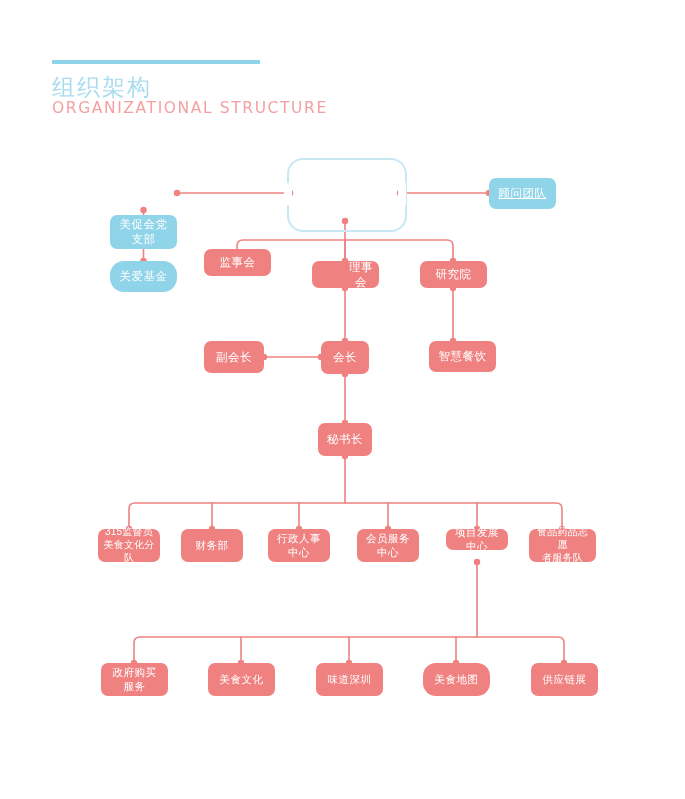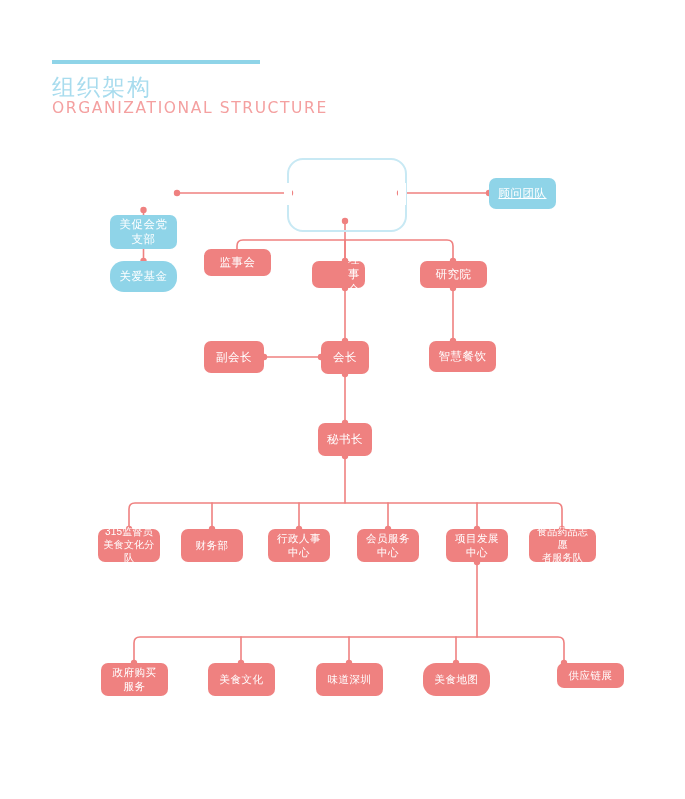--- a/index.html
+++ b/index.html
@@ -206,21 +206,21 @@
   </div>
 
   <div class="node blue size-md" style="left:110px; top:261px; width:67px; height:31px;border-radius:14px;">
     <span class="label">关爱基金</span>
   </div>
 
   <div class="node red size-md" style="left:204px; top:249px; width:67px; height:27px;">
     <span class="label">监事会</span>
   </div>
 
-  <div class="node red size-md" style="left:312px; top:261px; width:53px; height:27px;padding-left:31px;">
+  <div class="node red size-md" style="left:312px; top:261px; width:67px; height:27px;padding-left:31px;">
     <span class="label">理事会</span>
   </div>
 
   <div class="node red size-md" style="left:420px; top:261px; width:67px; height:27px;">
     <span class="label">研究院</span>
   </div>
 
   <div class="node red size-md" style="left:204px; top:341px; width:60px; height:32px;">
     <span class="label">副会长</span>
   </div>
@@ -249,21 +249,21 @@
   <div class="node red size-sm" style="left:268px; top:529px; width:62px; height:33px;">
     <span class="label">行政人事
 中心</span>
   </div>
 
   <div class="node red size-sm" style="left:357px; top:529px; width:62px; height:33px;">
     <span class="label">会员服务
 中心</span>
   </div>
 
-  <div class="node red size-sm" style="left:446px; top:529px; width:62px; height:33px;">
+  <div class="node red size-sm" style="left:446px; top:529px; width:62px; height:21px;">
     <span class="label">项目发展
 中心</span>
   </div>
 
   <div class="node red size-xs" style="left:529px; top:529px; width:67px; height:33px;">
     <span class="label">食品药品志愿
 者服务队</span>
   </div>
 
   <div class="node red size-sm" style="left:101px; top:663px; width:67px; height:33px;">
@@ -276,17 +276,17 @@
   </div>
 
   <div class="node red size-sm" style="left:316px; top:663px; width:67px; height:33px;">
     <span class="label">味道深圳</span>
   </div>
 
   <div class="node red size-sm" style="left:423px; top:663px; width:67px; height:33px;border-radius:13px;">
     <span class="label">美食地图</span>
   </div>
 
-  <div class="node red size-sm" style="left:531px; top:663px; width:67px; height:25px;margin-left:26px;">
+  <div class="node red size-sm" style="left:531px; top:663px; width:67px; height:33px;">
     <span class="label">供应链展</span>
   </div>
 
 </div>
 
 </body></html>

